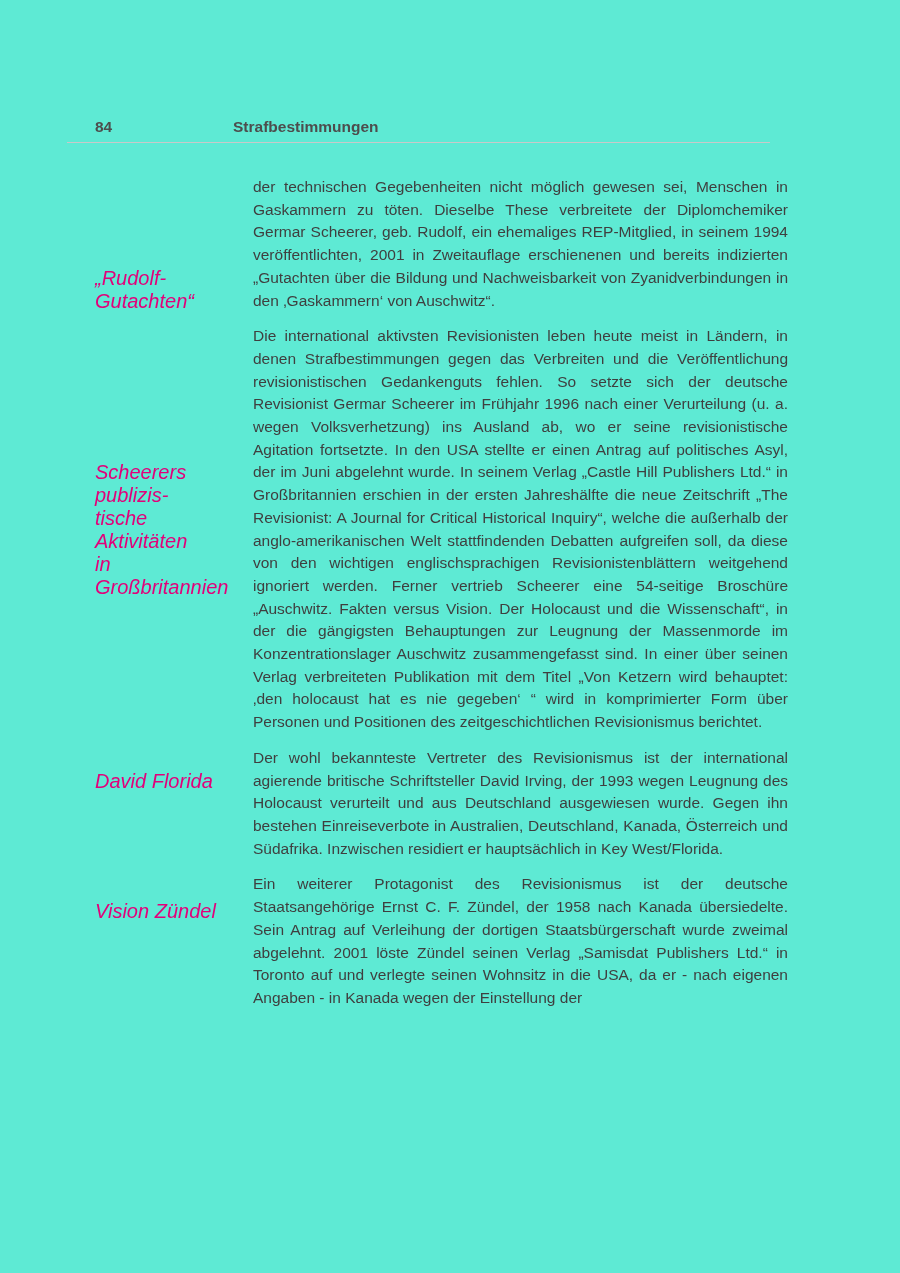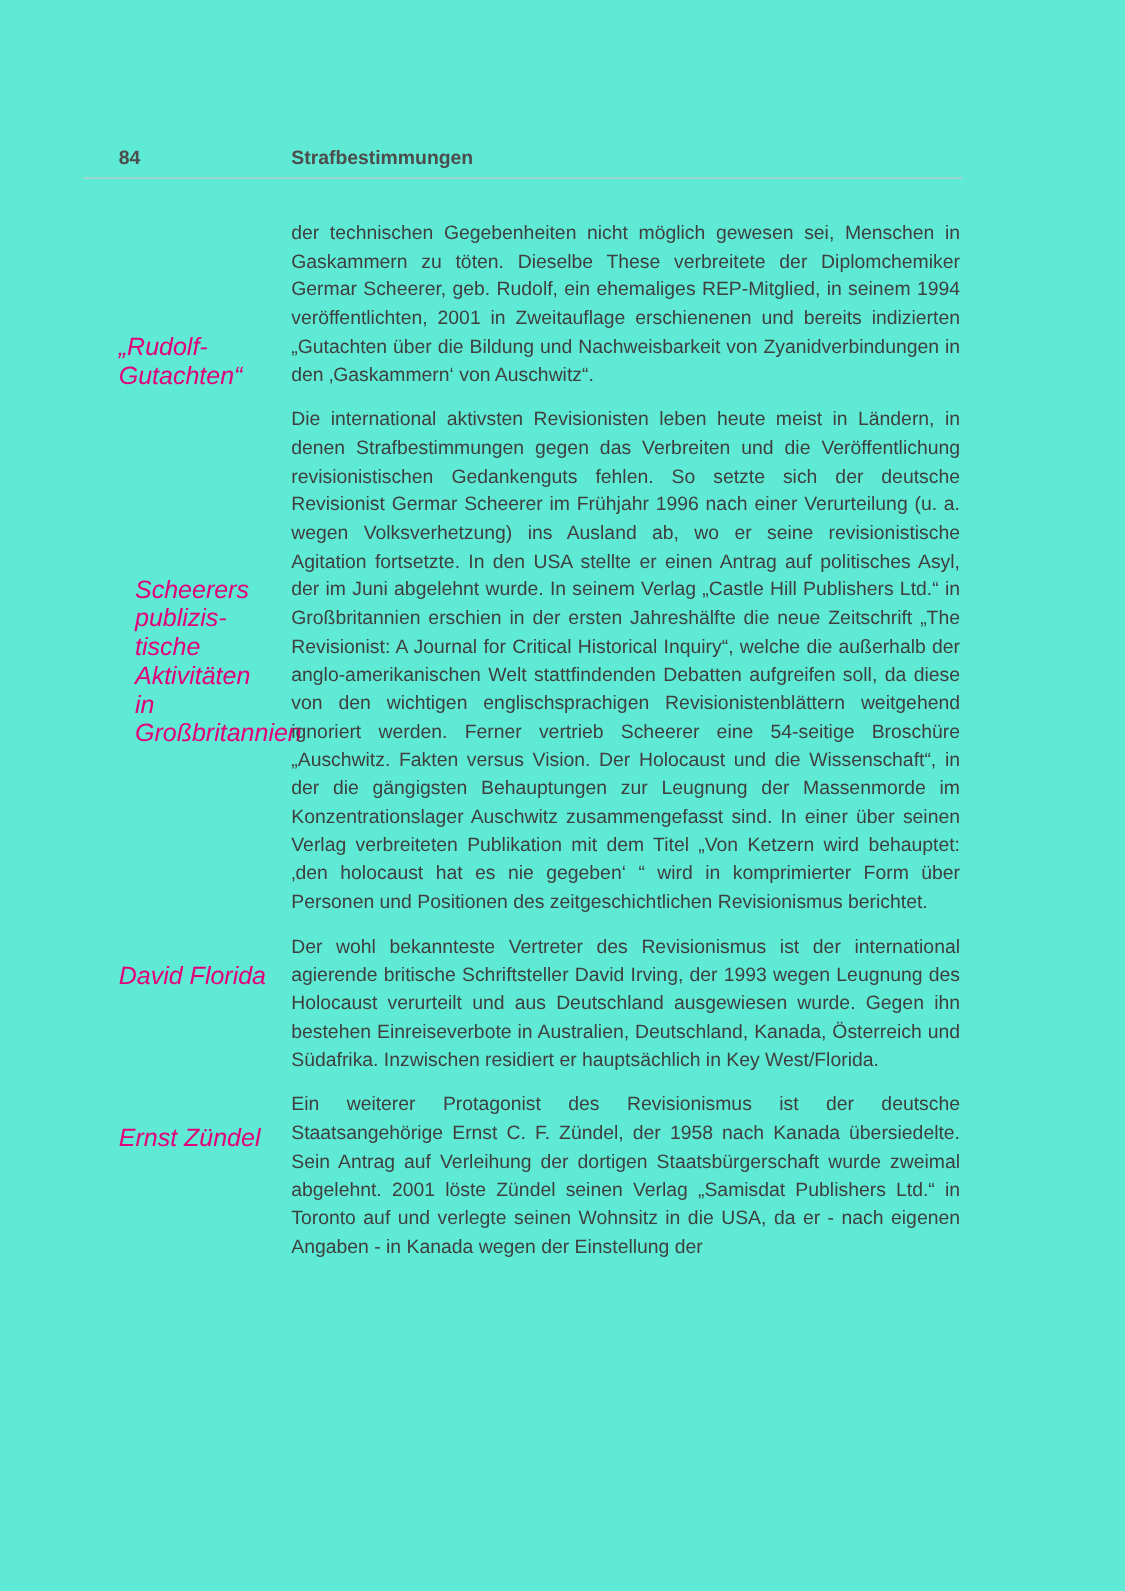--- a/index.html
+++ b/index.html
@@ -63,27 +63,28 @@
     flex: 0 0 233px;
   }
   .margin-note {
     font-size: 20px;
     font-style: italic;
     line-height: 23px;
     color: #e2007a;
     white-space: pre-line;
   }
   .note-offset-1 { padding-top: 91px; }
-  .note-offset-2 { padding-top: 136px; margin-left: 13px; }
+  .note-offset-2 { padding-top: 136px; }
   .note-offset-3 { padding-top: 23px; }
   .note-offset-4 { padding-top: 27px; }
   .text-col {
     box-sizing: border-box;
     width: 535px;
     flex: 0 0 535px;
+    margin-left: 20px;
   }
   .body-text {
     margin: 0 0 13px 0;
     font-size: 15.5px;
     line-height: 22.7px;
     color: #3f3f3f;
     text-align: justify;
     hyphens: none;
   }
 </style>
@@ -126,21 +127,21 @@
       <div class="note-col">
         <div class="margin-note note-offset-3">David Florida</div>
       </div>
       <div class="text-col">
         <p class="body-text">Der wohl bekannteste Vertreter des Revisionismus ist der international agierende britische Schriftsteller David Irving, der 1993 wegen Leugnung des Holocaust verurteilt und aus Deutschland ausgewiesen wurde. Gegen ihn bestehen Einreiseverbote in Australien, Deutschland, Kanada, Österreich und Südafrika. Inzwischen residiert er hauptsächlich in Key West/Florida.</p>
       </div>
     </section>
 
     <section class="block">
       <div class="note-col">
-        <div class="margin-note note-offset-4">Ernst Zündel</div>
+        <div class="margin-note note-offset-4">Vision Zündel</div>
       </div>
       <div class="text-col">
         <p class="body-text">Ein weiterer Protagonist des Revisionismus ist der deutsche Staatsangehörige Ernst C. F. Zündel, der 1958 nach Kanada übersiedelte. Sein Antrag auf Verleihung der dortigen Staatsbürgerschaft wurde zweimal abgelehnt. 2001 löste Zündel seinen Verlag „Samisdat Publishers Ltd.“ in Toronto auf und verlegte seinen Wohnsitz in die USA, da er - nach eigenen Angaben - in Kanada wegen der Einstellung der</p>
       </div>
     </section>
 
   </div>
 </div>
 
 </body></html>

